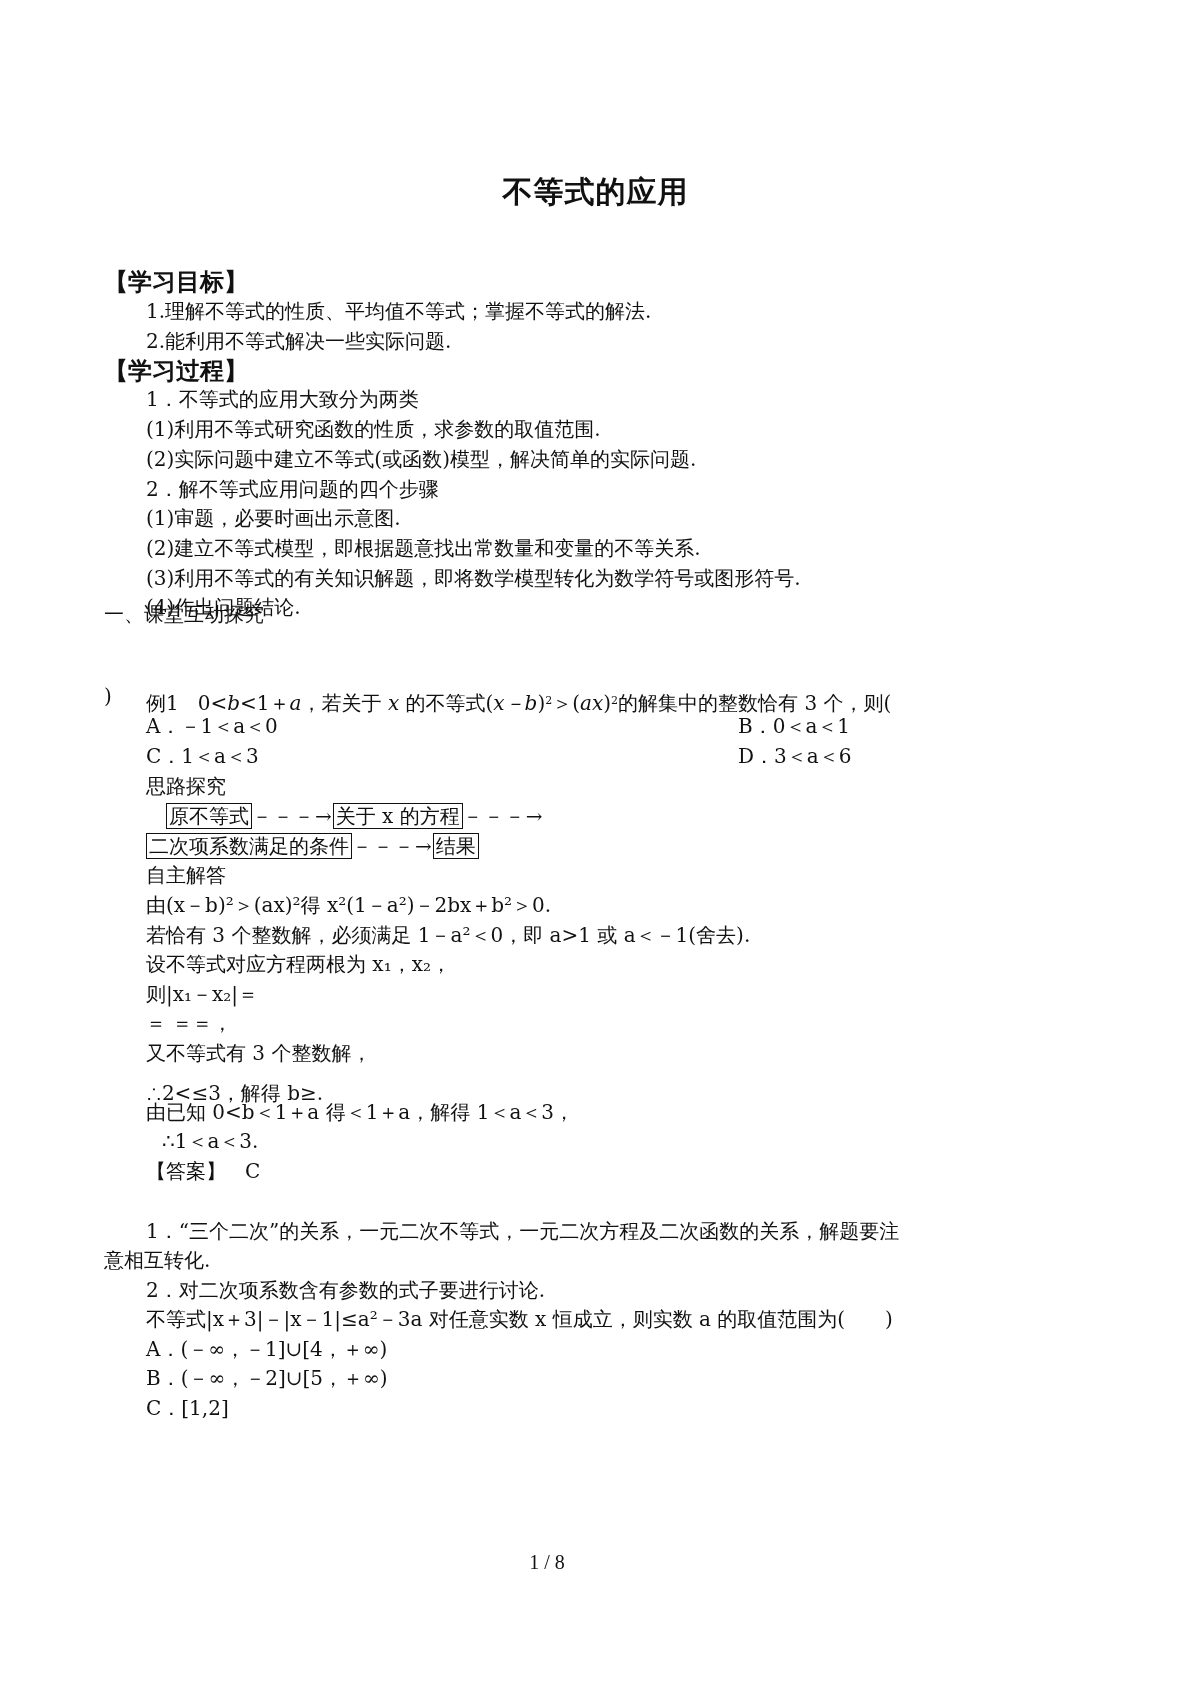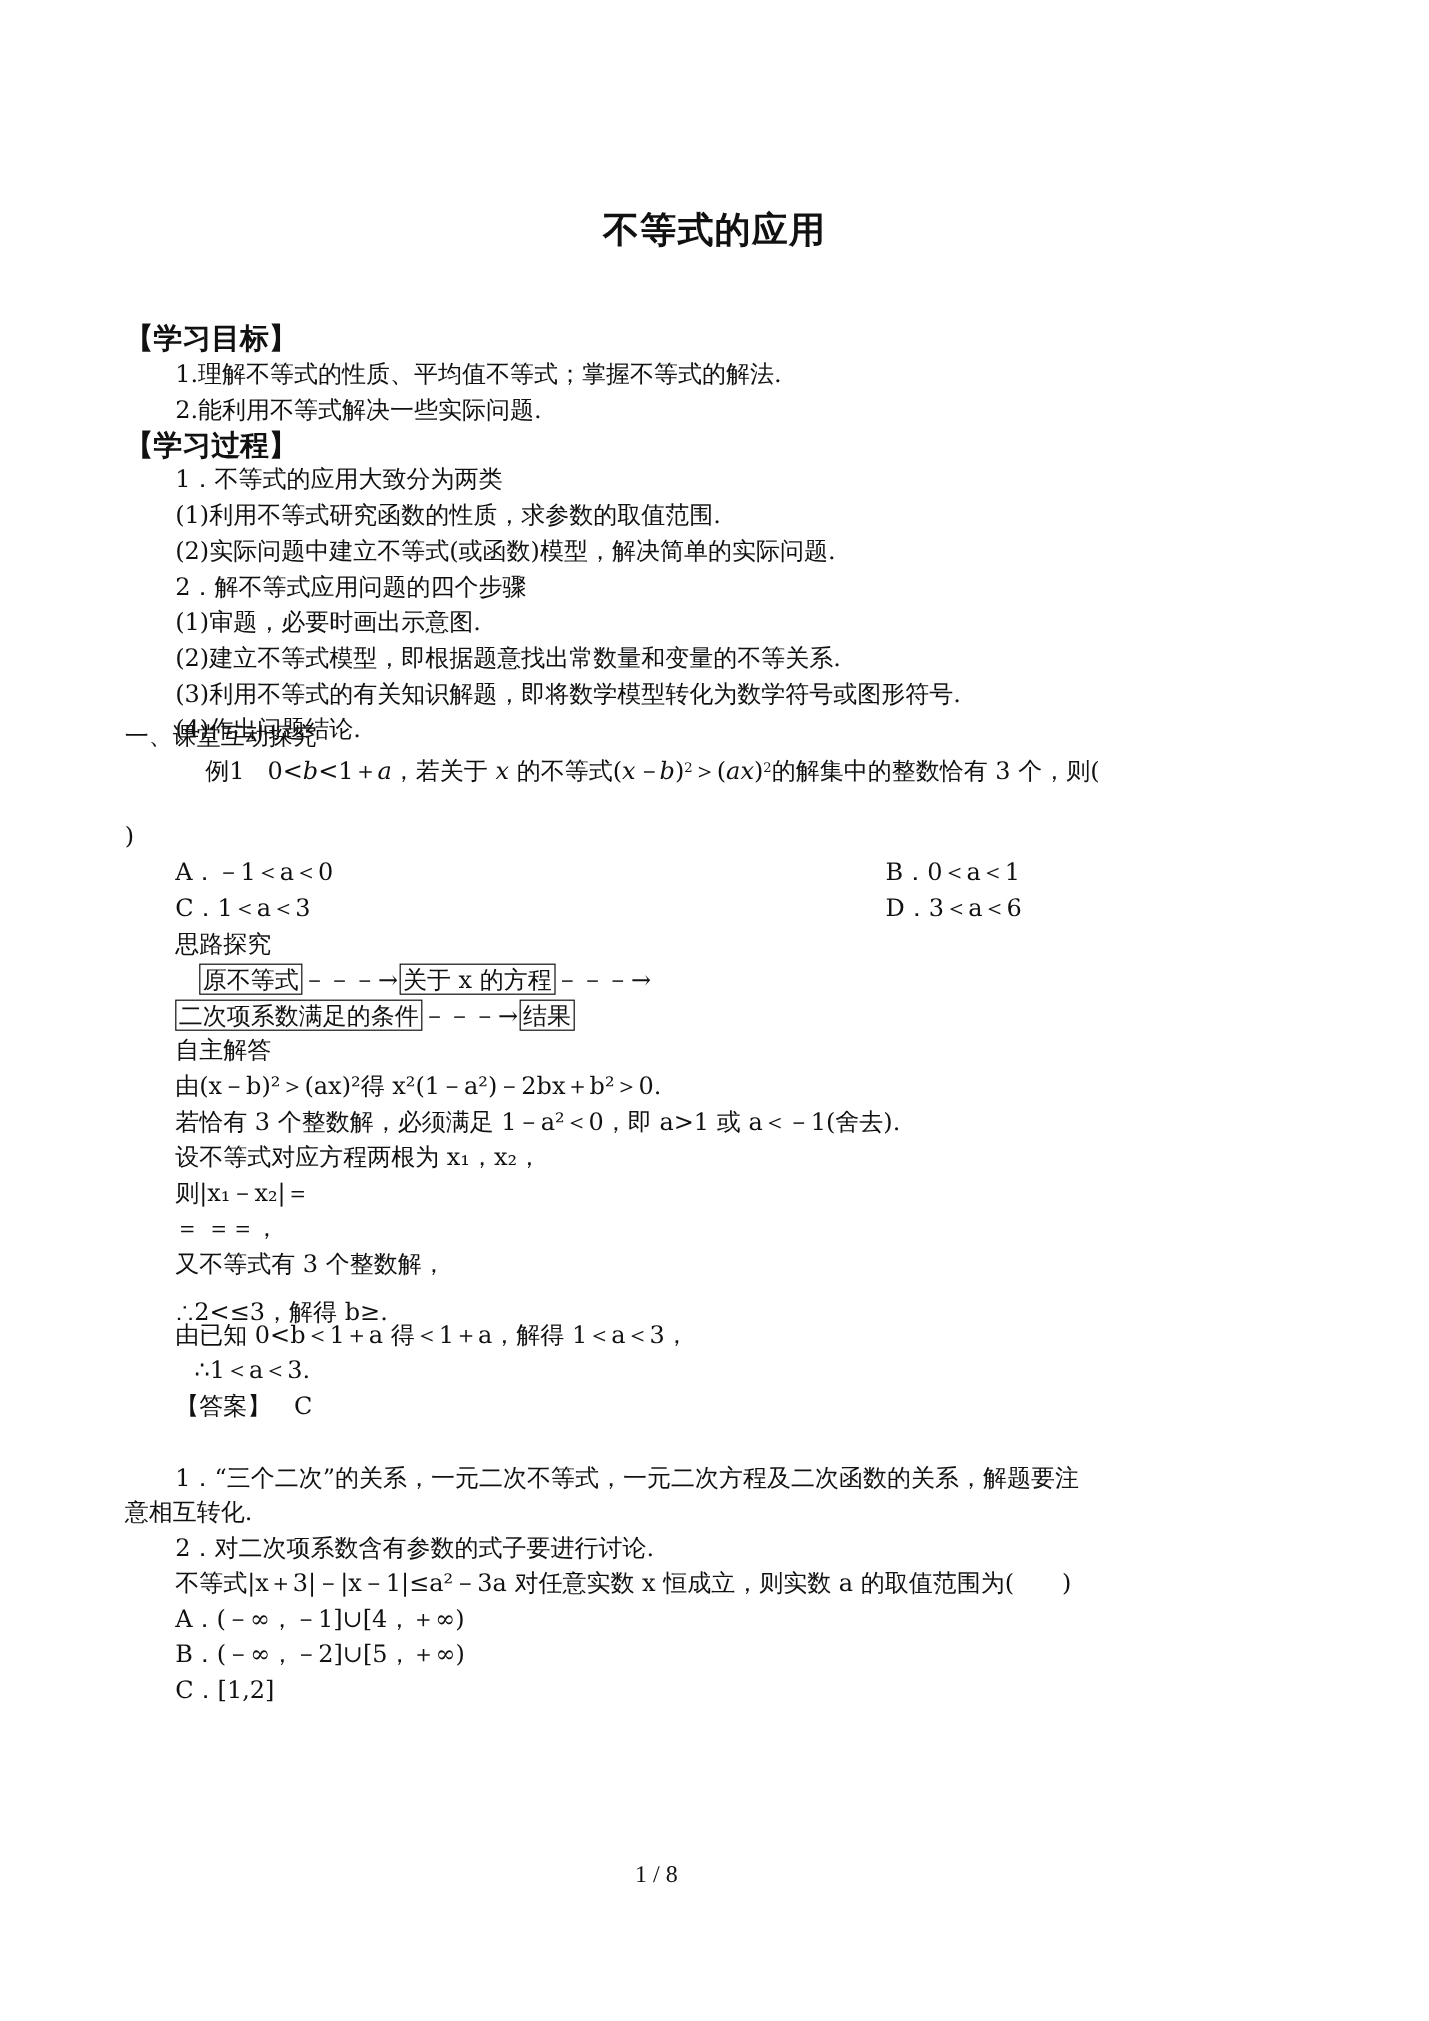--- a/index.html
+++ b/index.html
@@ -35,21 +35,21 @@
   <div class="ln" style="left:146px;top:414px;">(1)利用不等式研究函数的性质，求参数的取值范围.</div>
   <div class="ln" style="left:146px;top:444px;">(2)实际问题中建立不等式(或函数)模型，解决简单的实际问题.</div>
   <div class="ln" style="left:146px;top:474px;">2．解不等式应用问题的四个步骤</div>
   <div class="ln" style="left:146px;top:503px;">(1)审题，必要时画出示意图.</div>
   <div class="ln" style="left:146px;top:533px;">(2)建立不等式模型，即根据题意找出常数量和变量的不等关系.</div>
   <div class="ln" style="left:146px;top:563px;">(3)利用不等式的有关知识解题，即将数学模型转化为数学符号或图形符号.</div>
   <div class="ln" style="left:146px;top:592px;">(4)作出问题结论.</div>
 
   <div class="ln" style="left:104px;top:601px;font-family:Liberation Mono, monospace;">一、课堂互动探究</div>
 
-  <div class="ln" style="left:146px;top:627px;margin-left:25px;">
+  <div class="ln" style="left:146px;top:688px;">
     <span>例1</span>&nbsp;&nbsp;
     <span>0&lt;</span><span class="i">b</span><span>&lt;1＋</span><span class="i">a</span><span>，若关于 </span><span class="i">x</span><span> 的不等式(</span><span class="i">x－b</span><span>)</span><sup>2</sup><span>＞(</span><span class="i">ax</span><span>)</span><sup>2</sup><span>的解集中的整数恰有 3 个，则(</span>
   </div>
   <div class="ln" style="left:104px;top:681px;">)</div>
 
   <div class="ln" style="left:146px;top:711px;">
     <span>A．</span><span>－1＜a＜0</span>
   </div>
   <div class="ln" style="left:738px;top:711px;">
     <span>B．</span><span>0＜a＜1</span>

